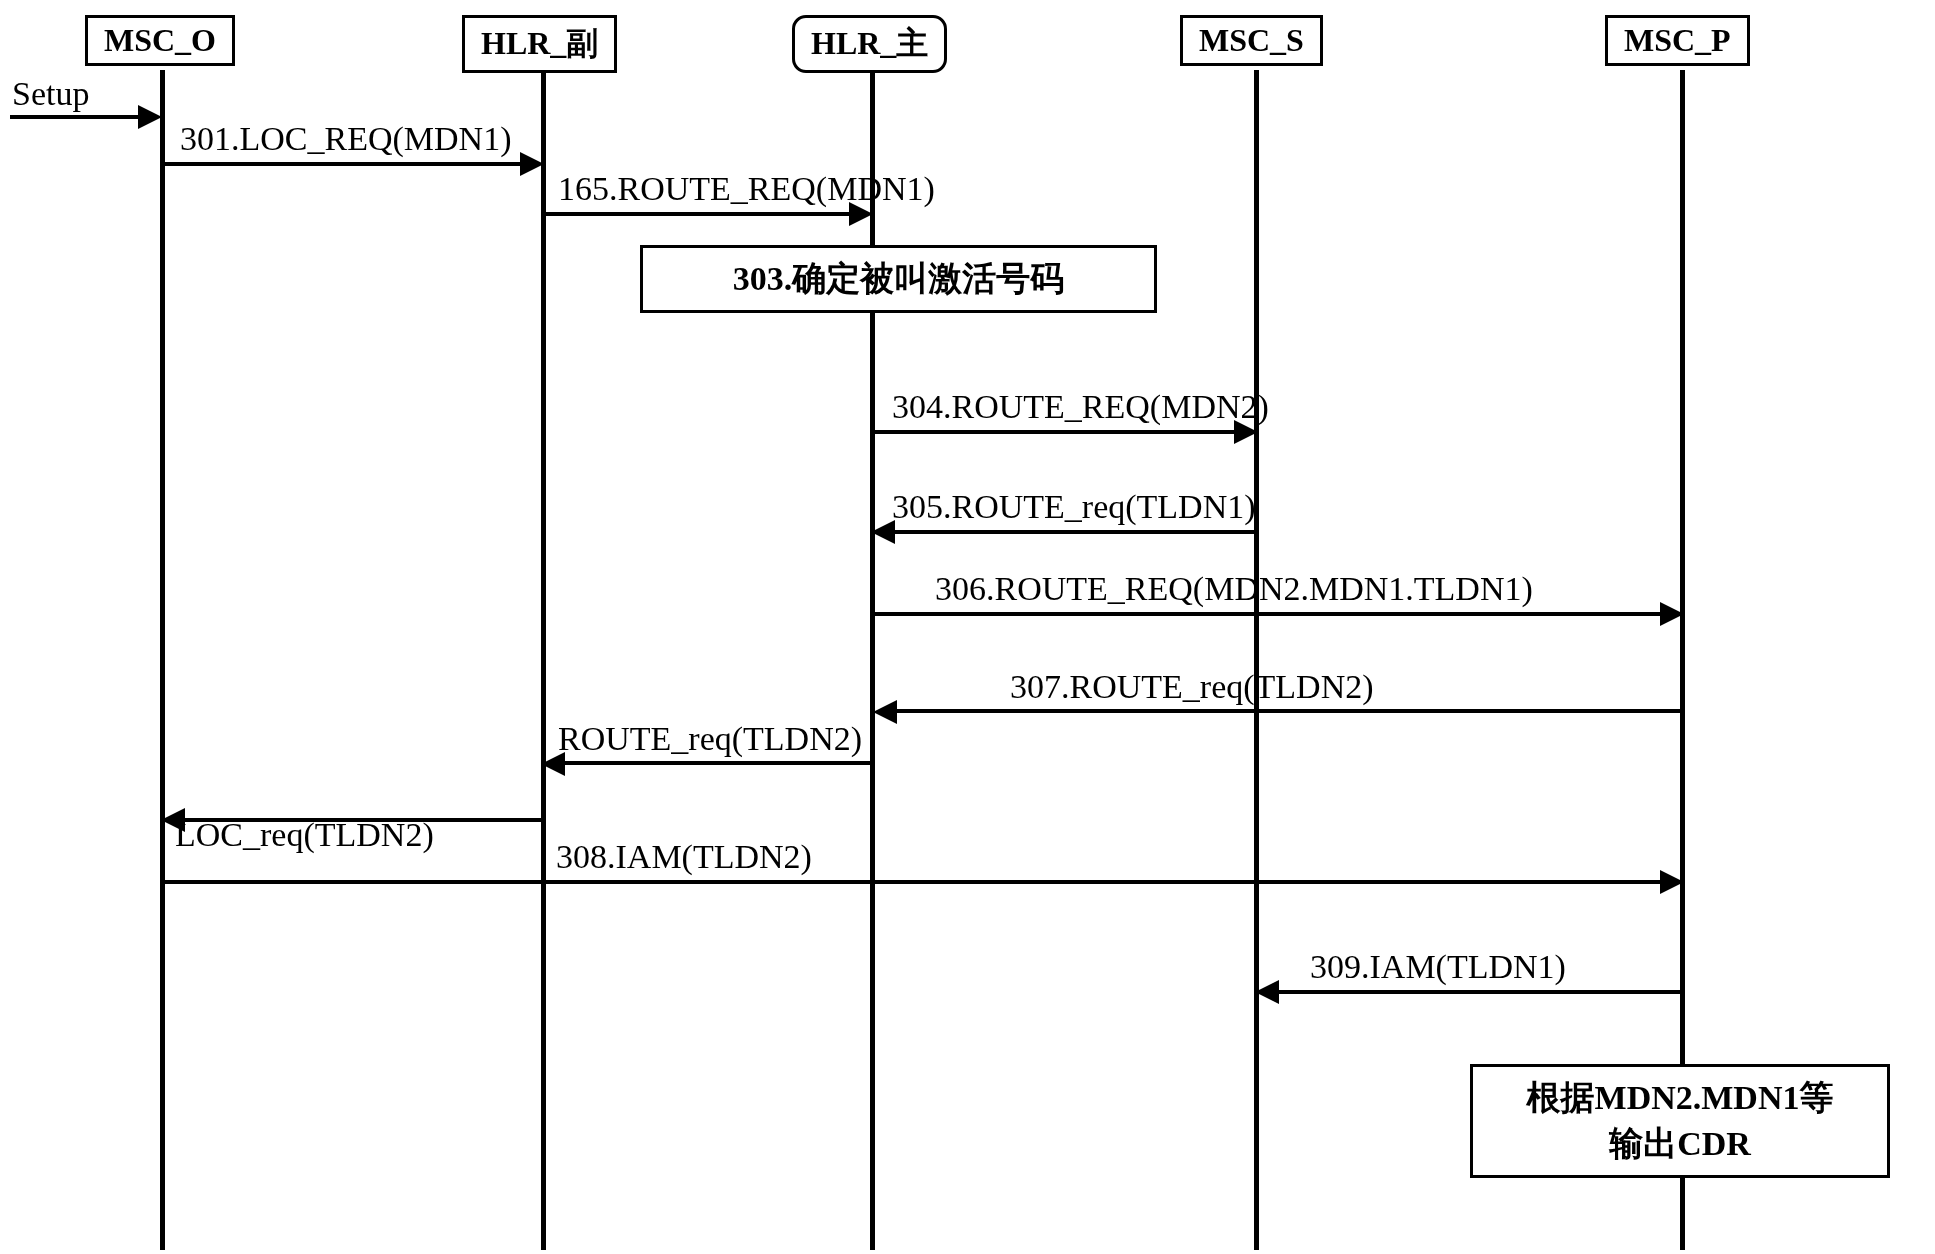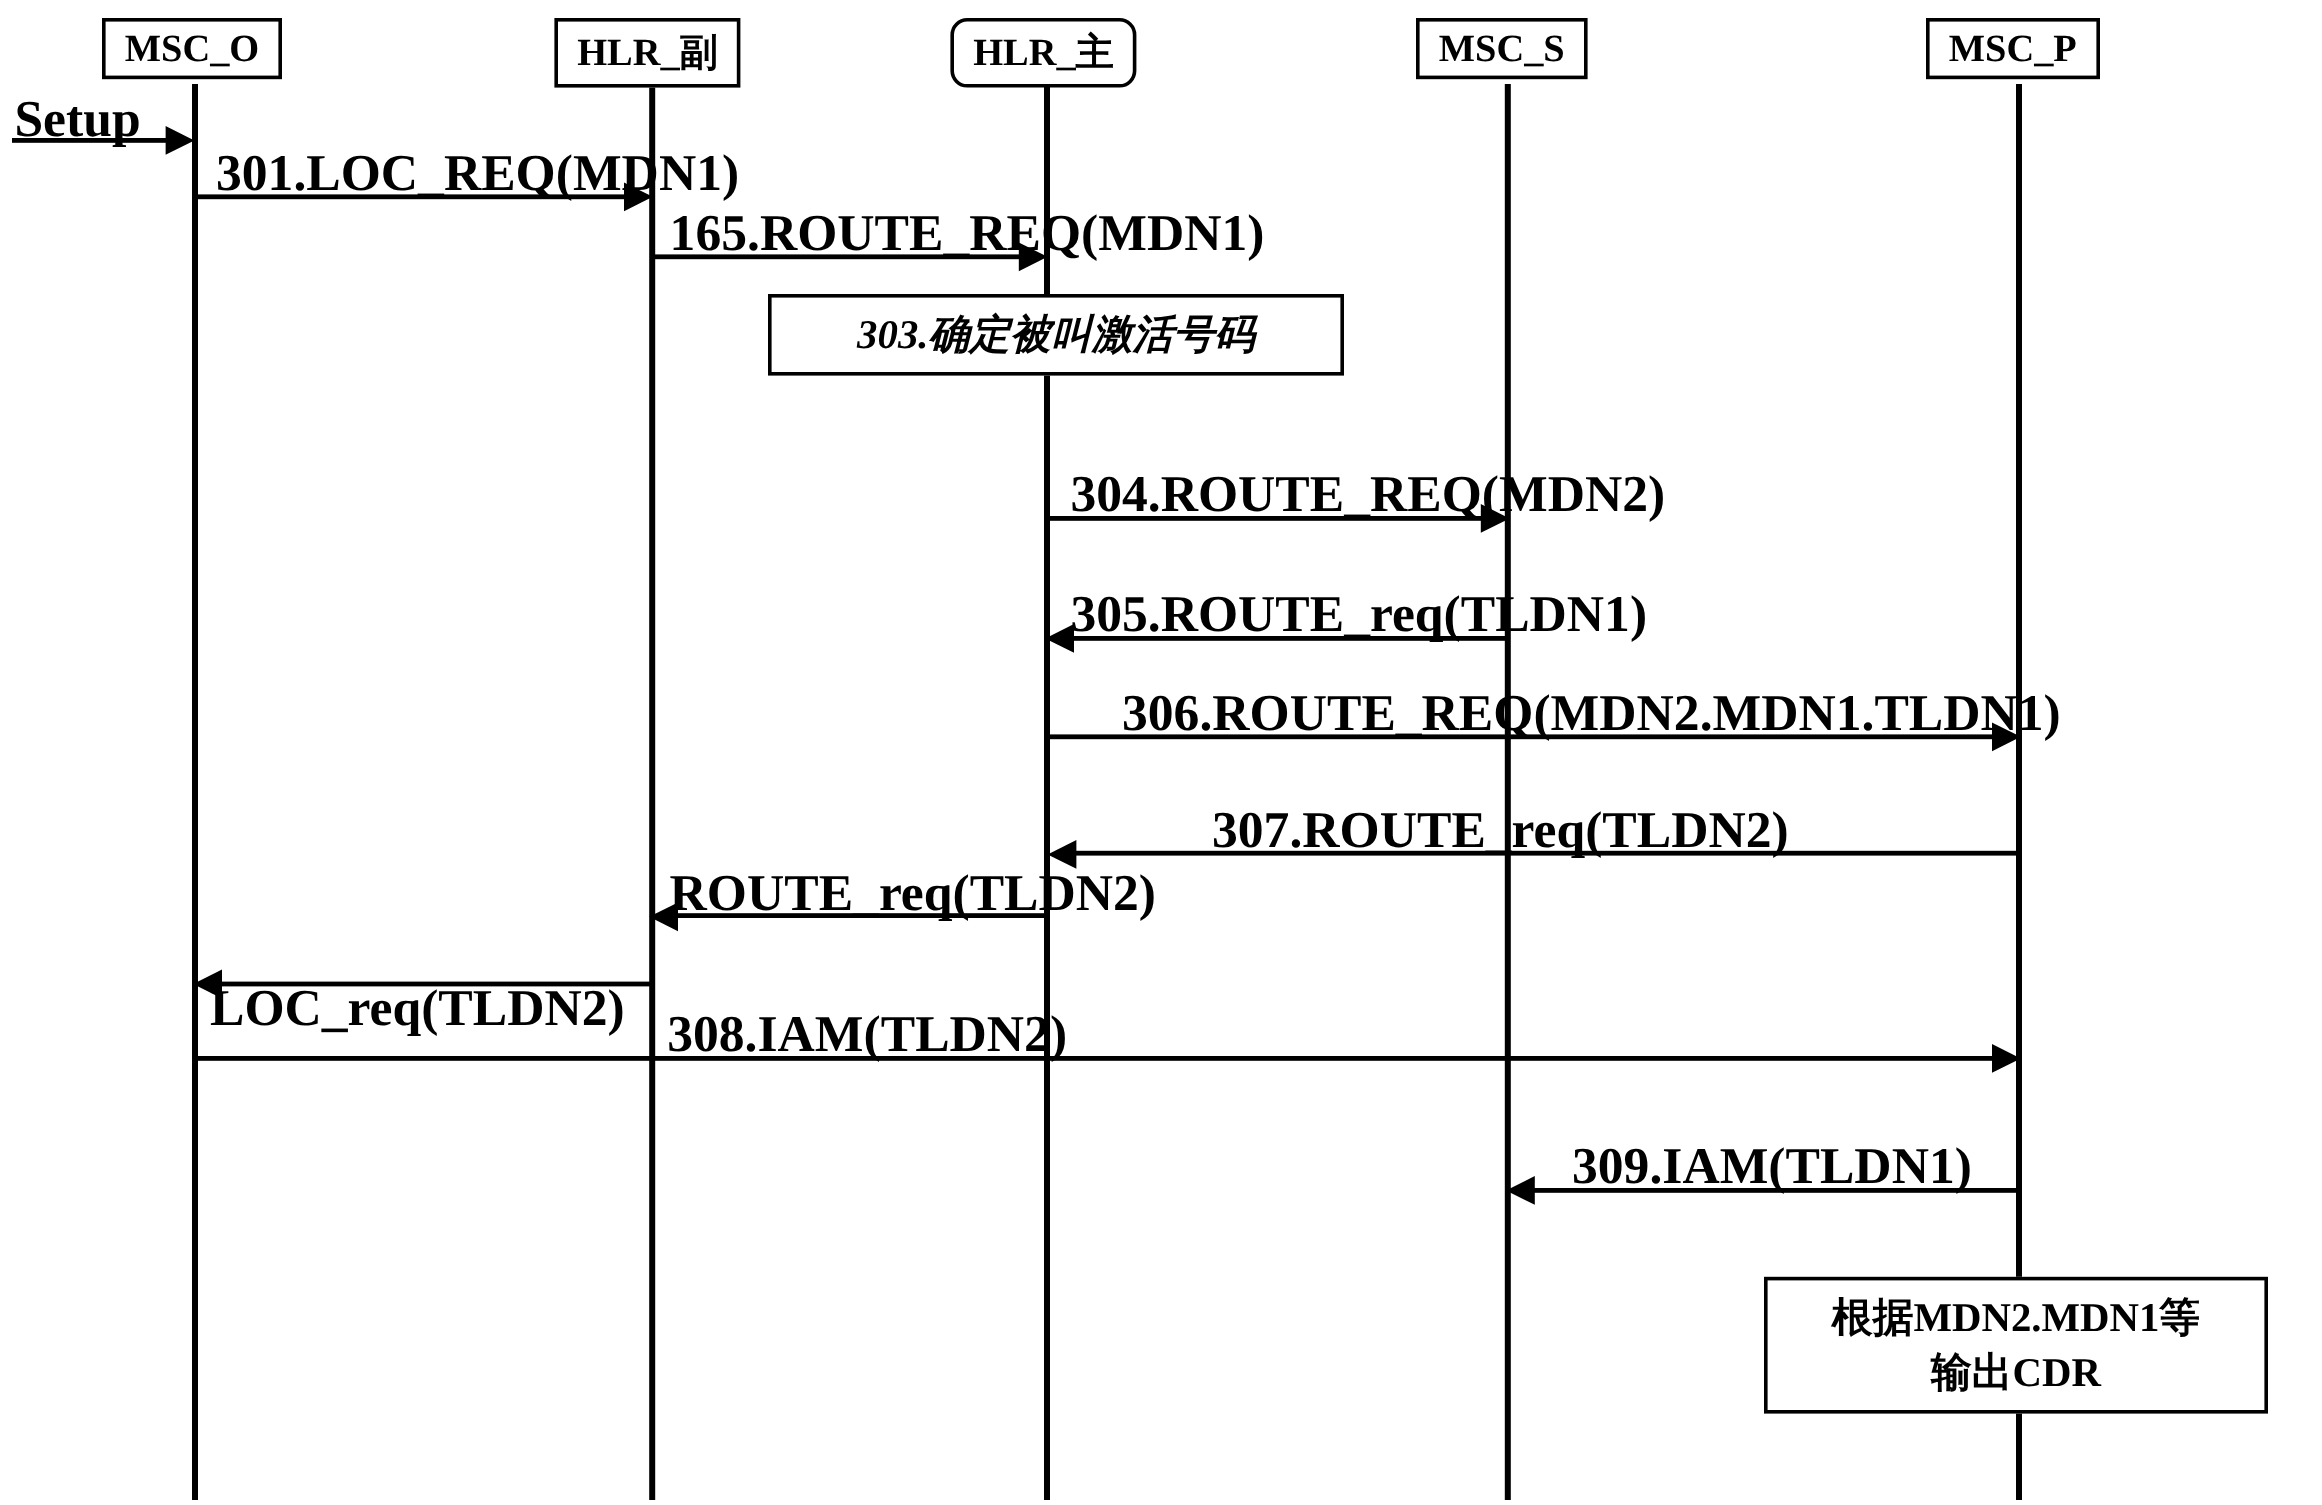--- a/index.html
+++ b/index.html
@@ -45,22 +45,22 @@
       position: absolute;
       width: 0;
       height: 0;
       border-top: 12px solid transparent;
       border-bottom: 12px solid transparent;
       border-right: 24px solid black;
       z-index: 6;
     }
     .msg-label {
       position: absolute;
-      font-size: 43px;
-      font-weight: bold;
+      font-size: 34px;
+      font-weight: normal;
       z-index: 7;
       white-space: nowrap;
     }
     .note-box {
       position: absolute;
       border: 3px solid black;
       padding: 8px 12px;
       font-size: 34px;
       font-weight: bold;
       background: white;
@@ -88,21 +88,21 @@
 <div class="arrowhead-right" style="left:138px; top:105px;"></div>
 
 <div class="msg-label" style="left:180px; top:120px;">301.LOC_REQ(MDN1)</div>
 <div class="arrow" style="left:163px; top:162px; width:360px;"></div>
 <div class="arrowhead-right" style="left:520px; top:152px;"></div>
 
 <div class="msg-label" style="left:558px; top:170px;">165.ROUTE_REQ(MDN1)</div>
 <div class="arrow" style="left:544px; top:212px; width:308px;"></div>
 <div class="arrowhead-right" style="left:849px; top:202px;"></div>
 
-<div class="note-box" style="left:640px; top:245px; width:480px;font-style:italic;">
+<div class="note-box" style="left:640px; top:245px; width:517px;">
   <div>303.确定被叫激活号码</div>
 </div>
 
 <div class="msg-label" style="left:892px; top:388px;">304.ROUTE_REQ(MDN2)</div>
 <div class="arrow" style="left:873px; top:430px; width:364px;"></div>
 <div class="arrowhead-right" style="left:1234px; top:420px;"></div>
 
 <div class="msg-label" style="left:892px; top:488px;">305.ROUTE_req(TLDN1)</div>
 <div class="arrow" style="left:893px; top:530px; width:362px;"></div>
 <div class="arrowhead-left" style="left:871px; top:520px;"></div>

